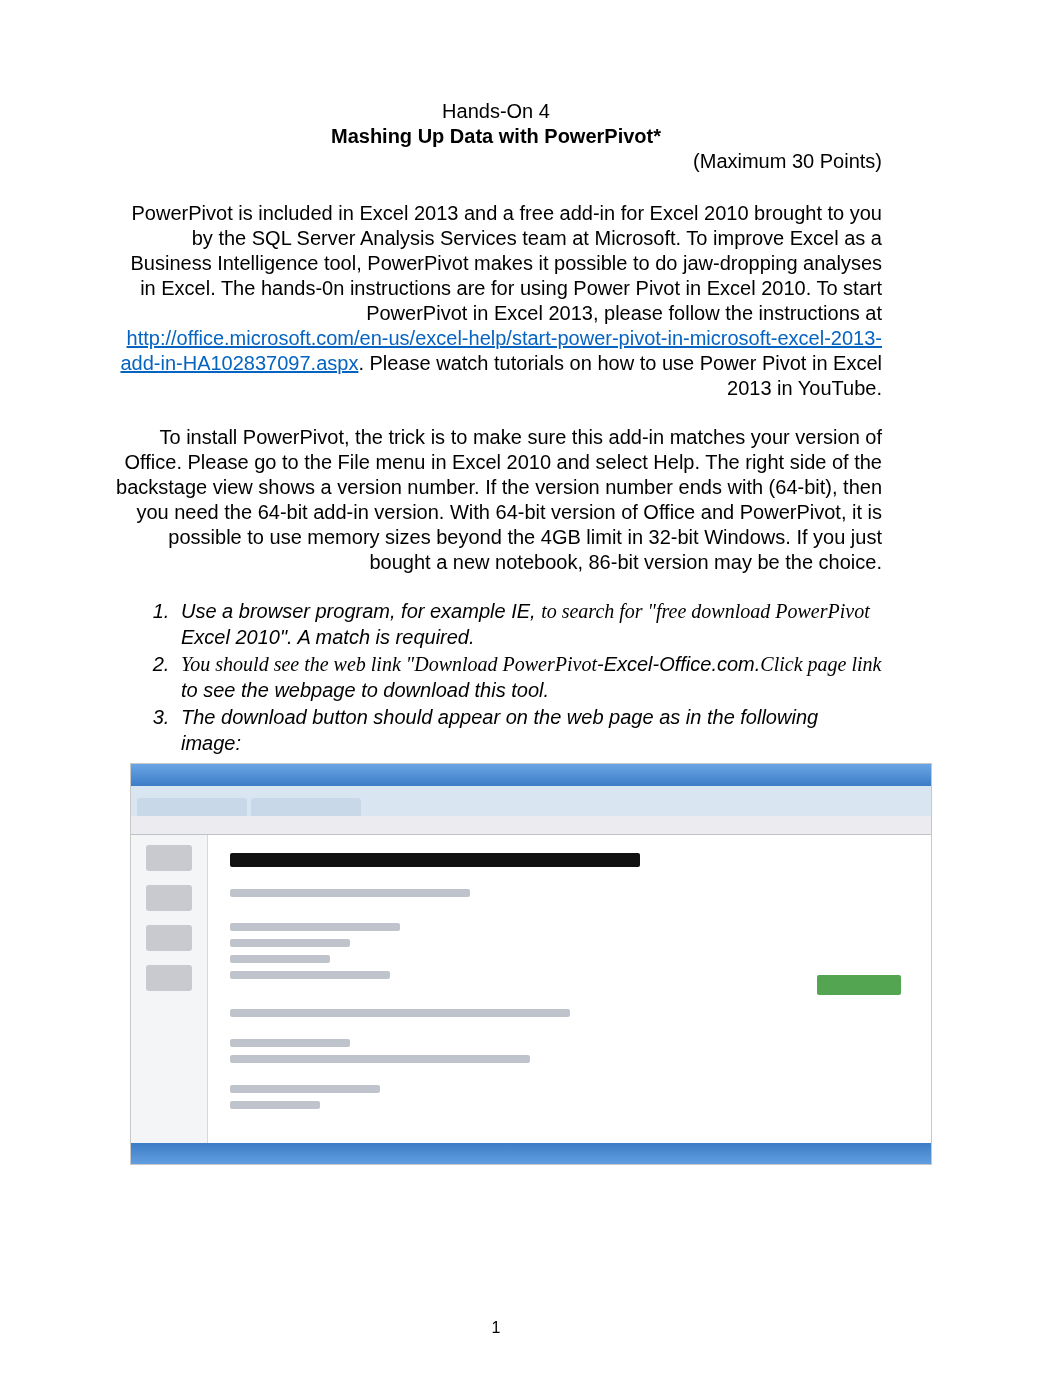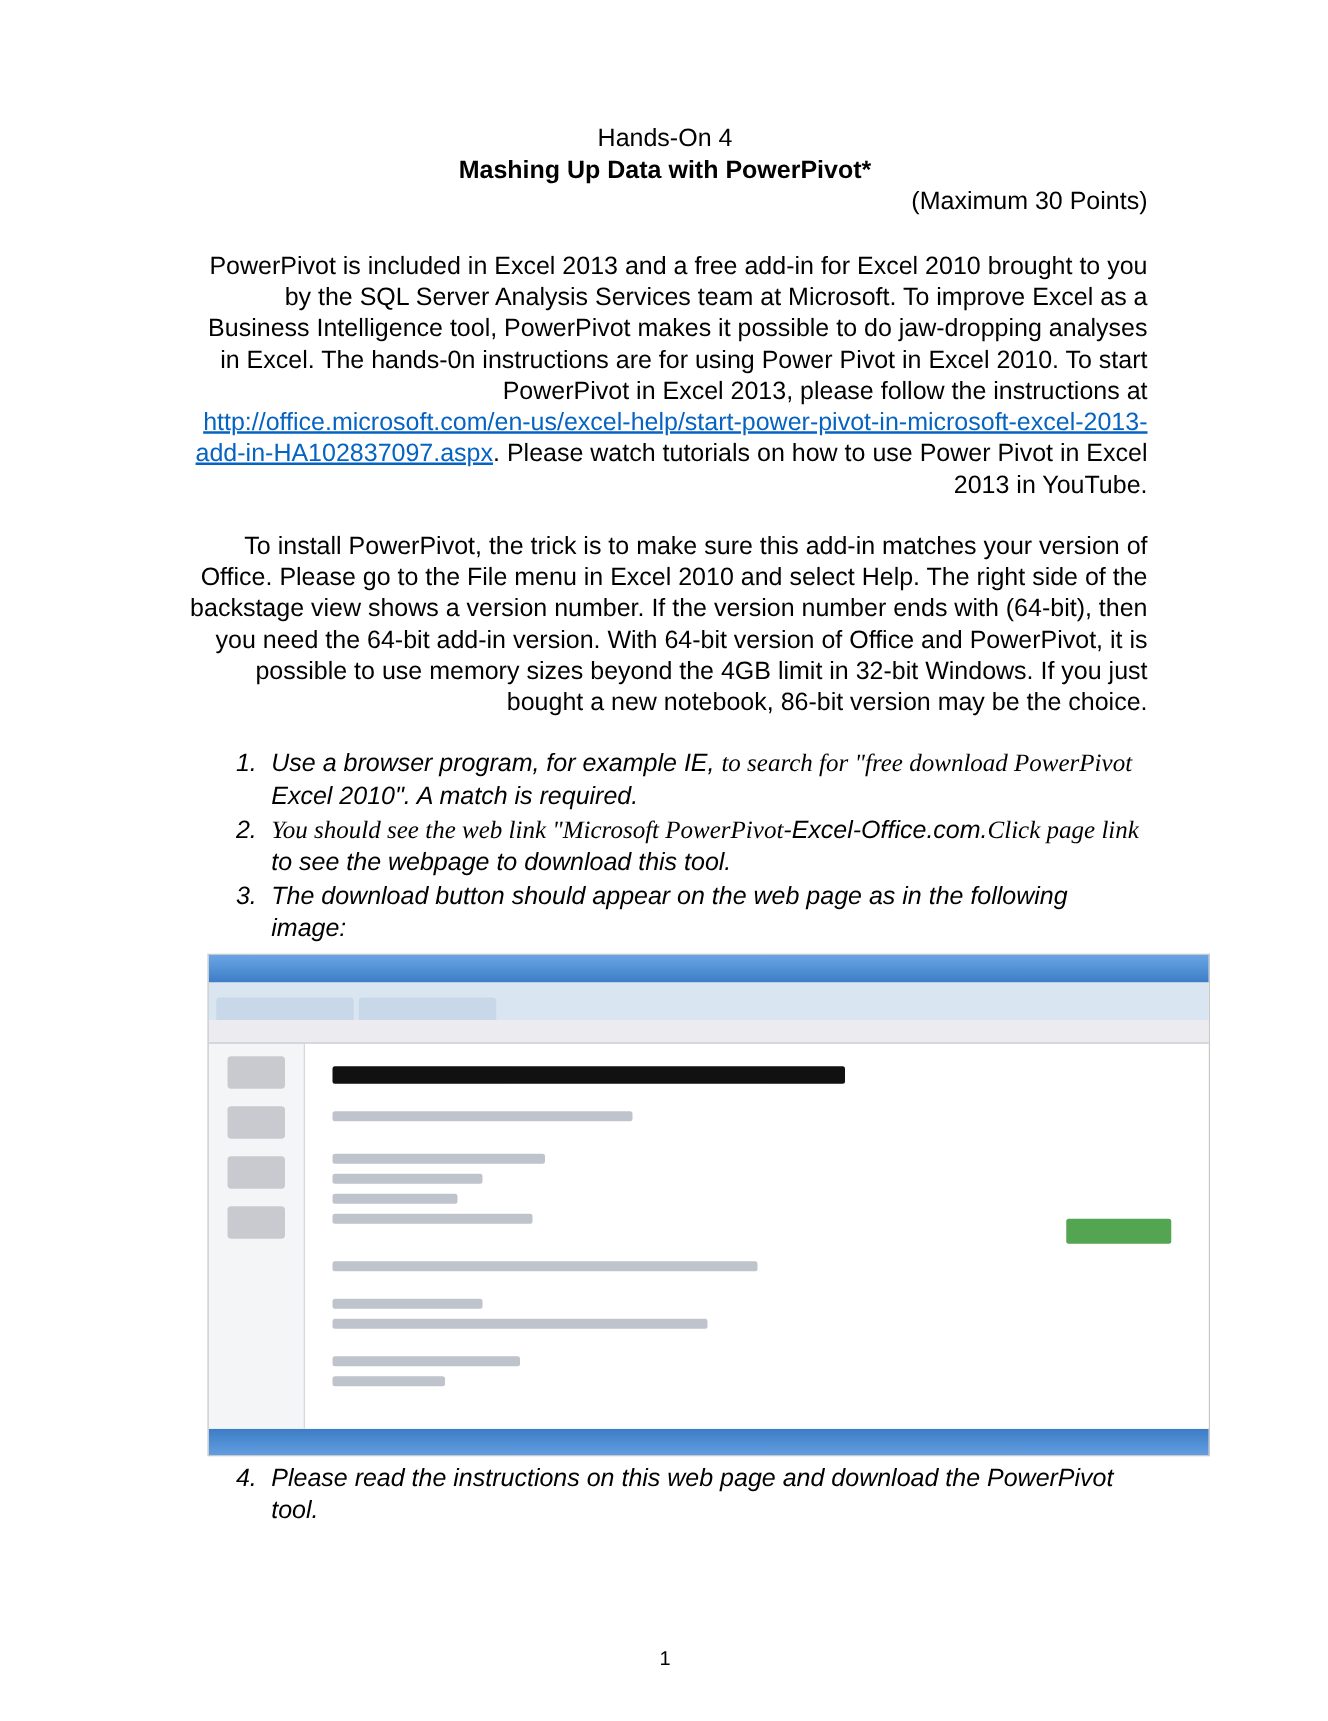--- a/index.html
+++ b/index.html
@@ -8,21 +8,20 @@
     background: #ffffff;
     font-family: Arial, Helvetica, sans-serif;
     color: #000000;
   }
   .page {
     width: 992px;
     min-height: 1377px;
     padding: 100px 110px 60px 110px;
     box-sizing: border-box;
     position: relative;
-    margin-left: 36px;
   }
   .center { text-align: center; }
   .title-line1 { font-size: 20px; margin-bottom: 2px; }
   .title-line2 { font-weight: bold; font-size: 20px; margin-bottom: 2px; }
   .title-line3 { font-size: 20px; margin-bottom: 28px; text-align: right; }
   .subtitle { font-size: 20px; margin-bottom: 2px; }
   .para {
     font-size: 20px;
     line-height: 1.25;
     margin-bottom: 24px;
@@ -153,21 +152,21 @@
     <span>PowerPivot is included in Excel 2013 and a free add-in for Excel 2010 brought to you by the SQL Server Analysis Services team at Microsoft. To improve Excel as a Business Intelligence tool, PowerPivot makes it possible to do jaw-dropping analyses in Excel. The hands-0n instructions are for using Power Pivot in Excel 2010. To start PowerPivot in Excel 2013, please follow the instructions at </span><a class="link">http://office.microsoft.com/en-us/excel-help/start-power-pivot-in-microsoft-excel-2013-add-in-HA102837097.aspx</a><span>. Please watch tutorials on how to use Power Pivot in Excel 2013 in YouTube.</span>
   </div>
 
   <div class="para">To install PowerPivot, the trick is to make sure this add-in matches your version of Office. Please go to the File menu in Excel 2010 and select Help. The right side of the backstage view shows a version number. If the version number ends with (64-bit), then you need the 64-bit add-in version. With 64-bit version of Office and PowerPivot, it is possible to use memory sizes beyond the 4GB limit in 32-bit Windows. If you just bought a new notebook, 86-bit version may be the choice.</div>
 
   <ol class="ol">
     <li>
       <span>Use a browser program, for example IE, </span><span class="serif">to search for "free download PowerPivot </span><span>Excel 2010". A match is required.</span>
     </li>
     <li>
-      <span class="serif">You should see the web link "Microsoft PowerPivot</span><span>-Excel-Office.com.</span><span class="serif">Click page link </span><span>to see the webpage to download this tool.</span>
+      <span class="serif">You should see the web link "Download PowerPivot</span><span>-Excel-Office.com.</span><span class="serif">Click page link </span><span>to see the webpage to download this tool.</span>
     </li>
     <li>
       <span>The download button should appear on the web page as in the following image:</span>
     </li>
   </ol>
 
   <div class="img-wrap">
     <div class="screenshot">
       <div class="scr-topbar"></div>
       <div class="scr-tabs">
@@ -198,20 +197,15 @@
           <div class="gline w8"></div>
           <div style="height:6px"></div>
           <div class="gline w9"></div>
           <div class="gline w10"></div>
         </div>
       </div>
       <div class="scr-botbar"></div>
     </div>
   </div>
 
-  <ol class="ol" start="4">
-    <li>
-      <span>Please read the instructions on this web page and download the PowerPivot tool.</span>
-    </li>
-  </ol>
 
   <div class="page-num">1</div>
 </div>
 
 </body></html>

